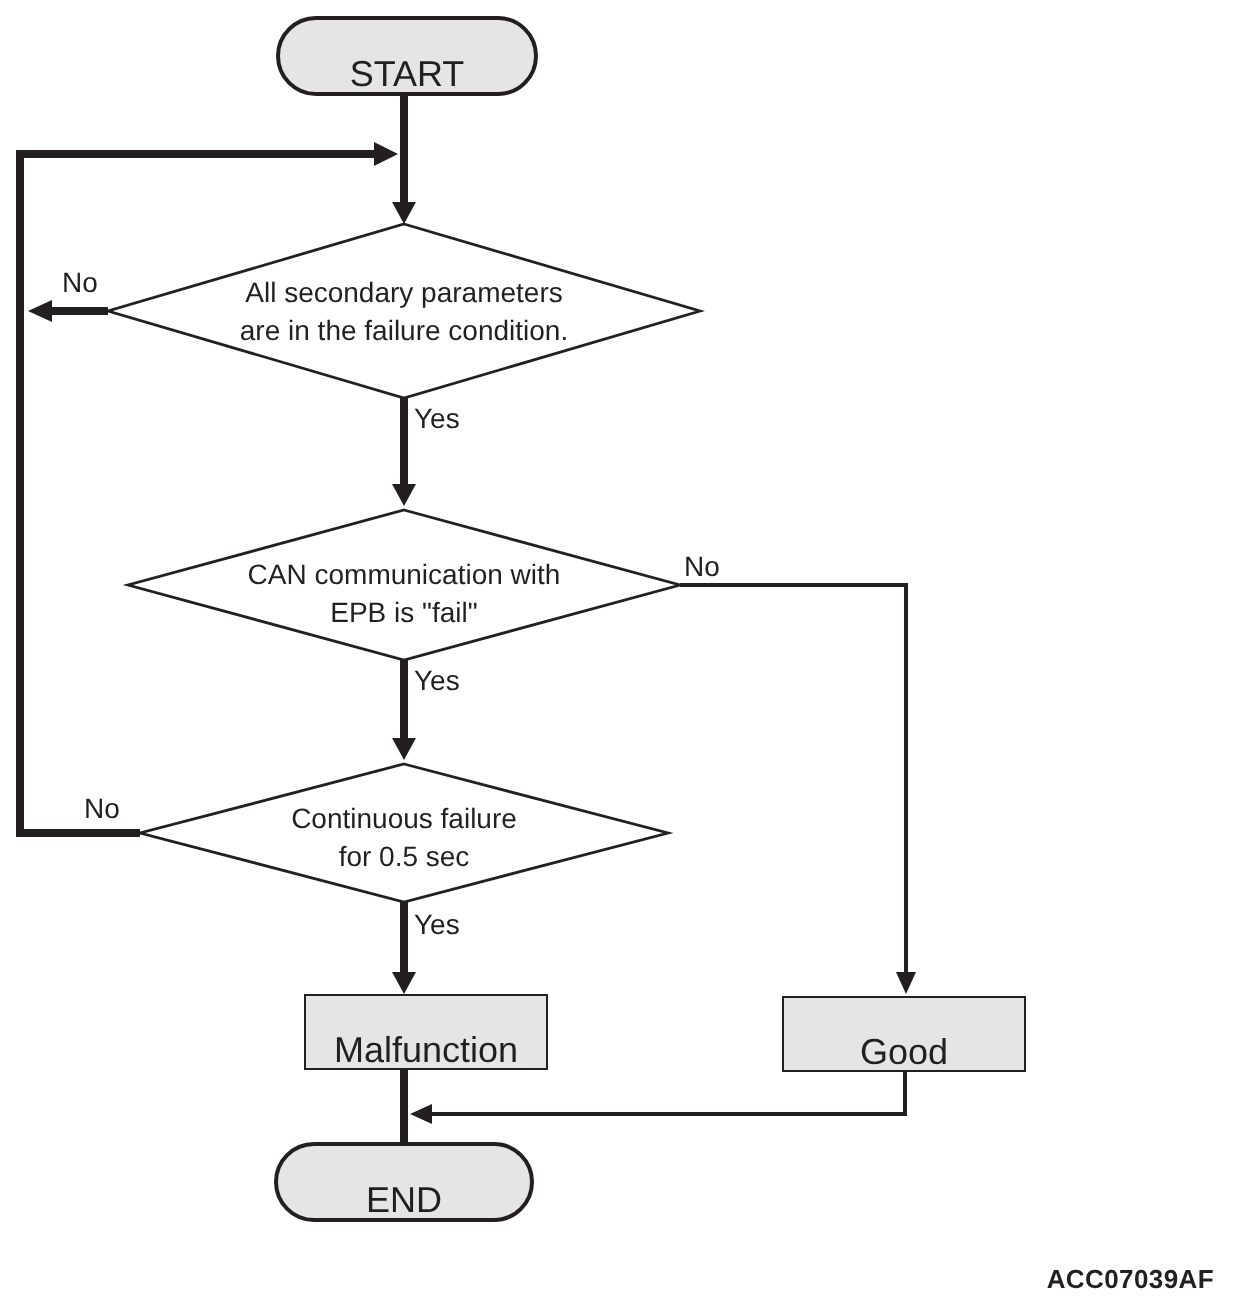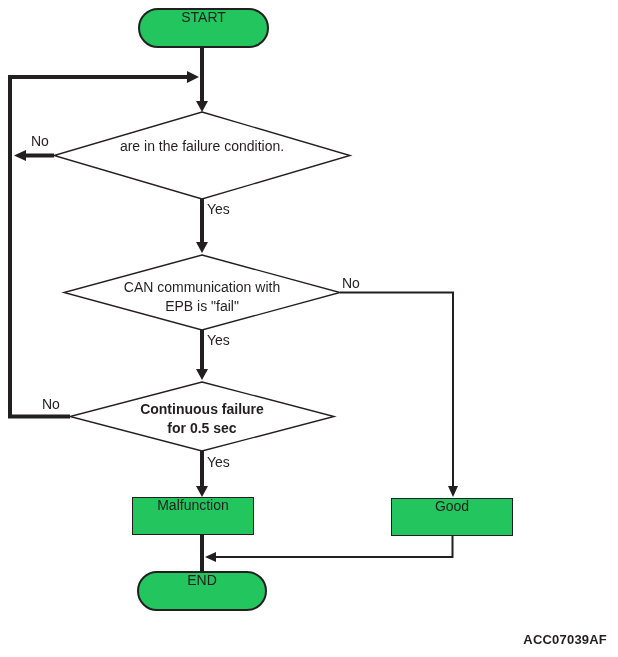--- a/index.html
+++ b/index.html
@@ -17,26 +17,26 @@
     overflow: hidden;
   }
   .lines-svg {
     position: absolute;
     left: 0; top: 0;
     width: 618px; height: 657px;
   }
   .node {
     position: absolute;
     box-sizing: border-box;
-    background: #22c55e;
+    background: #e5e5e5;
     border: 1.6px solid #231f20;
     display: flex;
-    align-items: flex-start;
+    align-items: flex-end;
     justify-content: center;
-    font-size: 14px;
+    font-size: 18px;
     line-height: 1;
   }
   .stadium {
     border-width: 2px;
     border-radius: 20px;
   }
   .diamond-text {
     position: absolute;
     left: 52px;
     width: 300px;
@@ -106,40 +106,41 @@
 
     <polygon points="202,112 350,155.5 202,199 54,155.5" fill="#ffffff" stroke="#231f20" stroke-width="1.4"></polygon>
     <polygon points="202,255 340,292.5 202,330 64,292.5" fill="#ffffff" stroke="#231f20" stroke-width="1.4"></polygon>
     <polygon points="202,382 334,416.5 202,451 70,416.5" fill="#ffffff" stroke="#231f20" stroke-width="1.4"></polygon>
   </svg>
 
   <div class="node stadium" style="left:138px; top:8px; width:131px; height:40px;">
     <span>START</span>
   </div>
 
-  <div class="node" style="left:132px; top:497px; width:122px; height:38px;">
+  <div class="node" style="left:152px; top:497px; width:122px; height:38px;">
     <span>Malfunction</span>
   </div>
 
   <div class="node" style="left:391px; top:498px; width:122px; height:38px;">
     <span>Good</span>
   </div>
 
   <div class="node stadium" style="left:137px; top:571px; width:130px; height:40px;">
     <span>END</span>
   </div>
 
   <div class="diamond-text" style="top:137px;">
+    <div>All secondary parameters</div>
     <div>are in the failure condition.</div>
   </div>
   <div class="diamond-text" style="top:278px;">
     <div>CAN communication with</div>
     <div>EPB is "fail"</div>
   </div>
-  <div class="diamond-text" style="top:400px;font-weight:bold;">
+  <div class="diamond-text" style="top:400px;">
     <div>Continuous failure</div>
     <div>for 0.5 sec</div>
   </div>
 
   <div class="edge-label" style="left:31px; top:133px;">No</div>
   <div class="edge-label" style="left:207px; top:201px;">Yes</div>
   <div class="edge-label" style="left:342px; top:275px;">No</div>
   <div class="edge-label" style="left:207px; top:332px;">Yes</div>
   <div class="edge-label" style="left:42px; top:396px;">No</div>
   <div class="edge-label" style="left:207px; top:454px;">Yes</div>

